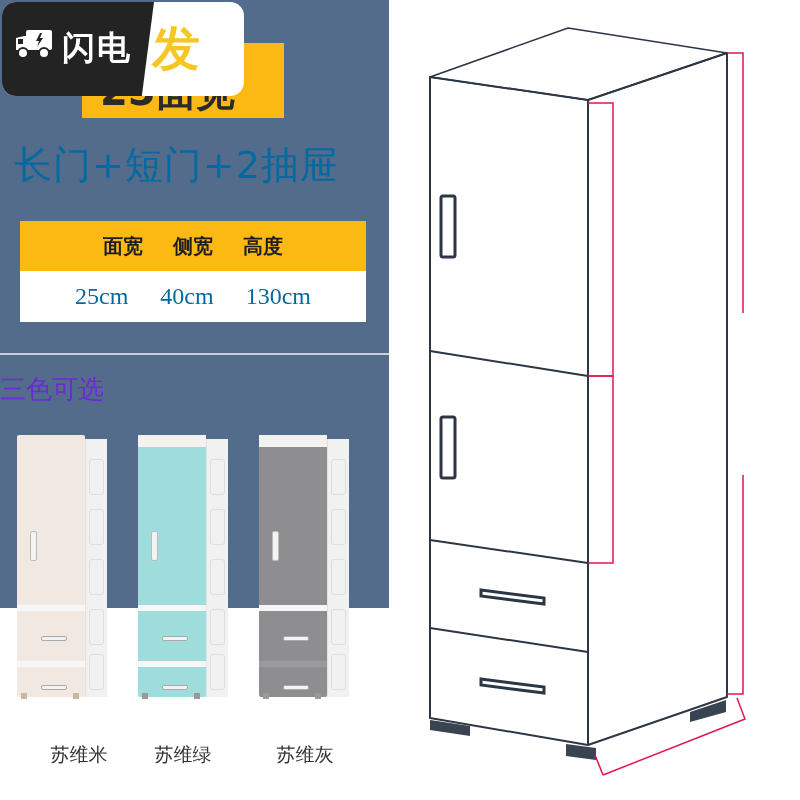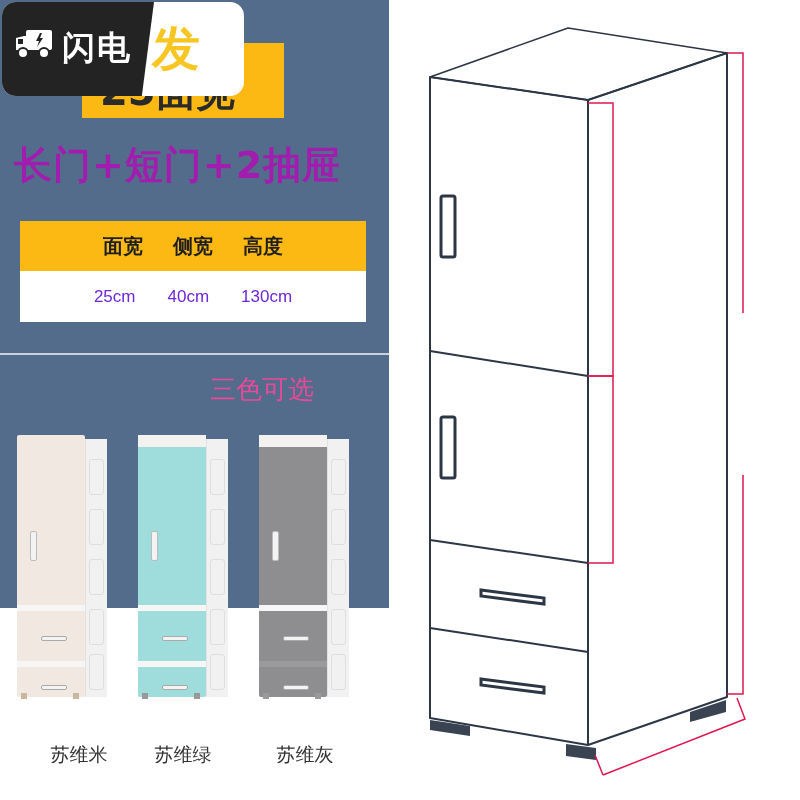--- a/index.html
+++ b/index.html
@@ -12,29 +12,29 @@
   .badge { position: absolute; left: 2px; top: 2px; width: 242px; height: 94px; border-radius: 14px; overflow: hidden; background: #fff; }
   .badge-dark { position: absolute; left: 0; top: 0; width: 152px; height: 94px; background: #232323;
                 clip-path: polygon(0 0, 100% 0, 92% 100%, 0 100%); }
   .truck { position: absolute; left: 12px; top: 24px; width: 40px; height: 36px; }
   .badge-text-white { position: absolute; left: 60px; top: 8px; font-size: 33px; font-weight: bold; color: #fff; letter-spacing: 2px; line-height: 76px; }
   .badge-text-yellow { position: absolute; left: 150px; top: 8px; font-size: 48px; font-weight: bold; color: #f7c623; letter-spacing: 2px; line-height: 76px; }
 
   .width-tag { position: absolute; left: 82px; top: 43px; width: 202px; height: 75px; background: #fcb813;
                font-size: 40px; color: #2a2a2a; padding-left: 18px; line-height: 96px; overflow: hidden; font-weight: bold; }
 
-  .headline { position: absolute; left: 14px; top: 140px; width: 370px; font-size: 38px; color: #a21caf; font-weight: bold; white-space: nowrap; letter-spacing: 1px; }
+  .headline { position: absolute; left: 14px; top: 140px; width: 370px; font-size: 38px; color: #0369a1; font-weight: normal; white-space: nowrap; letter-spacing: 1px; }
 
   .spec-table { position: absolute; left: 20px; top: 221px; width: 346px; height: 101px; }
   .spec-head { height: 50px; background: #fcb813; display: flex; align-items: center; justify-content: center; gap: 30px; }
   .spec-head span { font-size: 20px; font-weight: bold; color: #1e1e1e; }
   .spec-body { height: 51px; background: #ffffff; display: flex; align-items: center; justify-content: center; gap: 32px; }
-  .spec-body span { font-size: 17px; color: #6d28d9; font-family: Liberation Sans, sans-serif; }
+  .spec-body span { font-size: 24px; color: #0369a1; font-family: Liberation Serif, serif; }
 
-  .colors-title { position: absolute; left: 0; top: 372px; width: 314px; text-align: right; font-size: 26px; color: #ec4899; }
+  .colors-title { position: absolute; left: 0; top: 372px; width: 314px; text-align: left; font-size: 26px; color: #6d28d9; }
 
   .swatch { position: absolute; top: 435px; width: 90px; height: 262px; }
   .swatch .body { position: absolute; left: 0; top: 0; width: 68px; height: 262px; border-radius: 2px; }
   .swatch .top-rim { position: absolute; left: 0; top: 0; width: 68px; height: 12px; background: #f4f2f0; }
   .swatch .side { position: absolute; left: 68px; top: 4px; width: 22px; height: 258px; background: #f1f1f1; border-left: 1px solid #e2e2e2; }
   .swatch .side i { position: absolute; left: 3px; width: 15px; height: 36px; border: 1px solid #dedede; border-radius: 3px; display: block; }
   .swatch .rail { position: absolute; left: 0; width: 68px; height: 6px; background: #f6f6f6; }
   .swatch .door-handle { position: absolute; left: 13px; top: 96px; width: 7px; height: 30px; background: #f3f3f3; border: 1px solid #bbb; border-radius: 2px; }
   .swatch .drawer-handle { position: absolute; left: 24px; width: 26px; height: 5px; background: #f3f3f3; border: 1px solid #aaa; border-radius: 2px; }
   .swatch .foot { position: absolute; top: 258px; width: 6px; height: 6px; background: #c8b8a0; }

